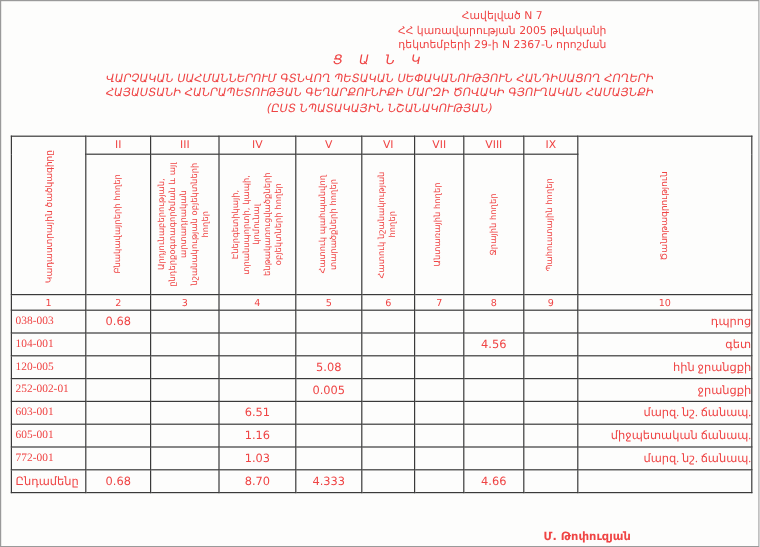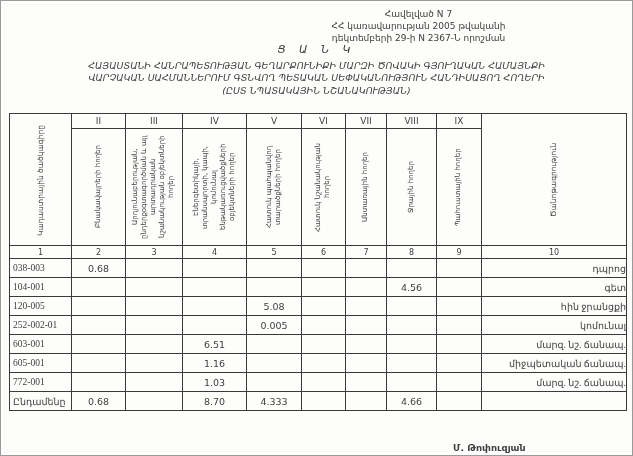--- a/index.html
+++ b/index.html
@@ -1,18 +1,18 @@
 <!DOCTYPE html>
 <html><head>
 <meta charset="utf-8">
 <style>
   html,body{margin:0;padding:0;background:#e9e9e9;}
   .page{
     position:relative;width:633px;height:456px;background:#fdfdfc;
-    font-family:"DejaVu Sans",sans-serif;color:#404040;overflow:hidden;
+    font-family:"DejaVu Sans",sans-serif;color:#ef4444;overflow:hidden;
     border:1px solid #9a9a9a;box-sizing:border-box;
   }
   .annex{position:absolute;top:7px;left:315px;width:205px;text-align:center;
     font-size:9px;line-height:1.35;}
   .titleblock{position:absolute;top:42px;left:0;width:100%;text-align:center;
     font-size:9.5px;line-height:1.34;font-style:italic;}
   .doc-title{font-size:11px;letter-spacing:5px;margin-bottom:2px;}
   table.land-table{position:absolute;top:112px;left:8px;width:617px;
     border-collapse:collapse;table-layout:fixed;}
   table.land-table td{border:1px solid #3a3a3a;padding:0;overflow:hidden;}
@@ -38,22 +38,22 @@
 <div class="page">
 
   <div class="annex">
     <div>Հավելված N 7</div>
     <div>ՀՀ կառավարության 2005 թվականի</div>
     <div>դեկտեմբերի 29-ի N 2367-Ն որոշման</div>
   </div>
 
   <div class="titleblock">
     <div class="doc-title">Ց Ա Ն Կ</div>
+    <div>ՎԱՐՉԱԿԱՆ ՍԱՀՄԱՆՆԵՐՈՒՄ ԳՏՆՎՈՂ ՊԵՏԱԿԱՆ ՍԵՓԱԿԱՆՈՒԹՅՈՒՆ ՀԱՆԴԻՍԱՑՈՂ ՀՈՂԵՐԻ</div>
     <div>ՀԱՅԱՍՏԱՆԻ ՀԱՆՐԱՊԵՏՈՒԹՅԱՆ ԳԵՂԱՐՔՈՒՆԻՔԻ ՄԱՐԶԻ ԾՈՎԱԿԻ ԳՅՈՒՂԱԿԱՆ ՀԱՄԱՅՆՔԻ</div>
-    <div>ՎԱՐՉԱԿԱՆ ՍԱՀՄԱՆՆԵՐՈՒՄ ԳՏՆՎՈՂ ՊԵՏԱԿԱՆ ՍԵՓԱԿԱՆՈՒԹՅՈՒՆ ՀԱՆԴԻՍԱՑՈՂ ՀՈՂԵՐԻ</div>
     <div>(ԸՍՏ ՆՊԱՏԱԿԱՅԻՆ ՆՇԱՆԱԿՈՒԹՅԱՆ)</div>
   </div>
 
   <table class="land-table">
     <colgroup>
       <col style="width:62px">
         <col style="width:54px">
         <col style="width:57px">
       <col style="width:64px">
         <col style="width:55px">
@@ -178,21 +178,21 @@
     <tr class="data-row">
       <td class="code">252-002-01</td>
       <td class="val"></td>
       <td class="val"></td>
       <td class="val"></td>
       <td class="val">0.005</td>
       <td class="val"></td>
       <td class="val"></td>
       <td class="val"></td>
       <td class="val"></td>
-      <td class="note">կոմունալ</td>
+      <td class="note">ջրանցքի</td>
     </tr>
     <tr class="data-row">
       <td class="code">603-001</td>
       <td class="val"></td>
       <td class="val"></td>
       <td class="val">6.51</td>
       <td class="val"></td>
       <td class="val"></td>
       <td class="val"></td>
       <td class="val"></td>

